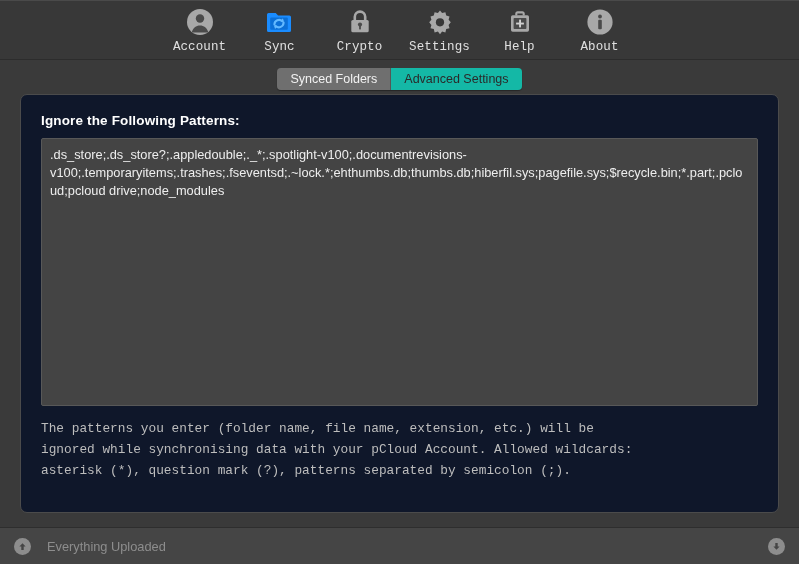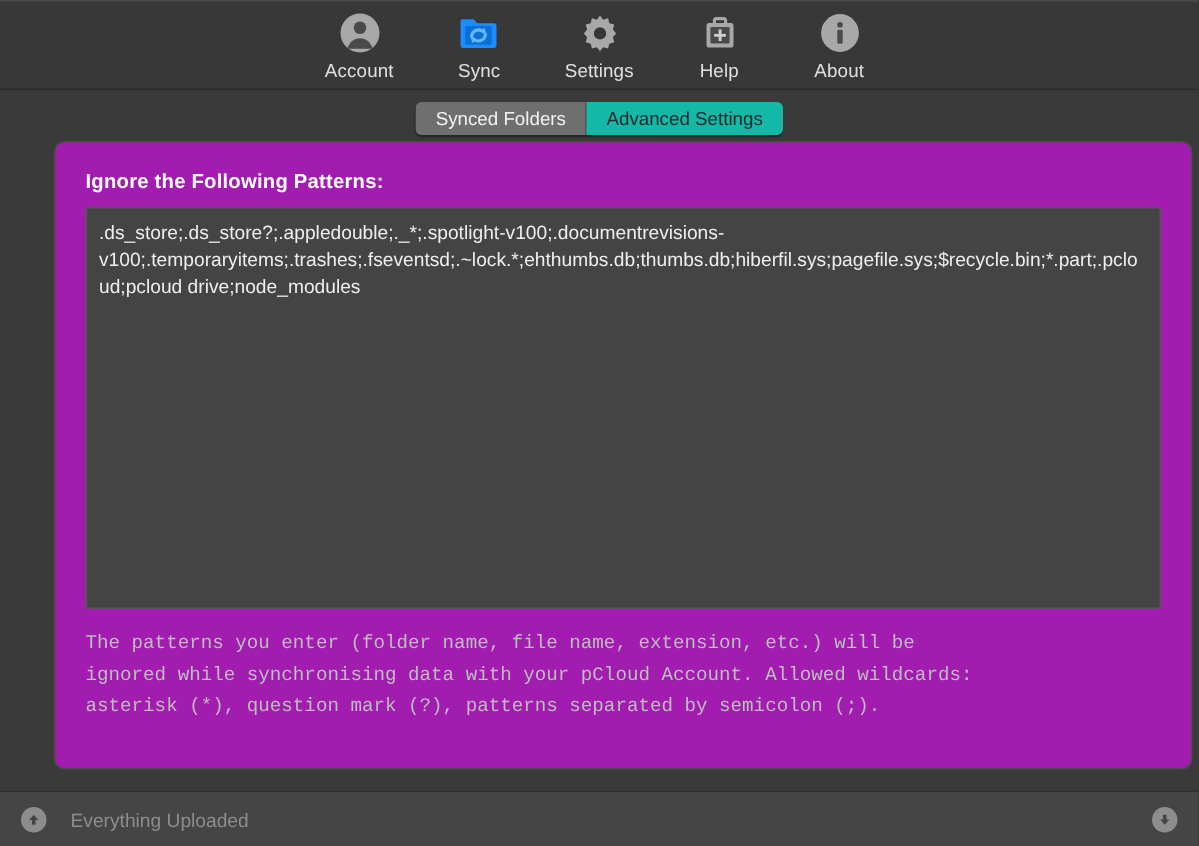--- a/index.html
+++ b/index.html
@@ -56,20 +56,21 @@
   }
 
   .tb-icon svg { display: block; }
 
   .tb-label {
     margin-top: 3px;
     font-size: 12.5px;
     color: #e0e0e0;
     letter-spacing: 0.1px;
     line-height: 14px;
+    font-family: Liberation Mono, monospace;
   }
 
   
   .tabbar-wrap {
     height: 32px;
     display: flex;
     justify-content: center;
     align-items: center;
     flex: 0 0 auto;
     padding-top: 6px;
@@ -108,25 +109,24 @@
     flex: 1 1 auto;
     position: relative;
   }
 
   .panel {
     position: absolute;
     left: 20px;
     top: 2px;
     width: 759px;
     height: 419px;
-    background: #a21caf;
+    background: #0f172a;
     border: 1px solid #4b4b4b;
     border-radius: 7px;
     padding: 18px 20px 0 20px;
-    margin-left: 16px;
   }
 
   .panel-title {
     font-size: 13.5px;
     font-weight: bold;
     color: #ffffff;
     margin-bottom: 10px;
     letter-spacing: 0.15px;
   }
 
@@ -218,20 +218,31 @@
             <path d="M18.6 15.6a4.7 4.7 0 0 1-7.9 3.4"></path>
           </g>
           <path d="M17.9 11.3l1.1 3.4-3.5-.5z" fill="#63b9ff"></path>
           <path d="M10.1 21.9L9 18.5l3.5.5z" fill="#63b9ff"></path>
         </svg>
       </span>
       <span class="tb-label">Sync</span>
     </div>
 
 
+    <div class="tb-item">
+      <span class="tb-icon">
+        <svg width="30" height="30" viewBox="0 0 30 30">
+          <path d="M9.8 13.4V9.8a5.2 5.2 0 0 1 10.4 0v3.6" fill="none" stroke="#a8a8a8" stroke-width="2.6"></path>
+          <rect x="6.3" y="12.9" width="17.4" height="12.4" rx="1.6" fill="#a8a8a8"></rect>
+          <circle cx="15" cy="17.6" r="2.1" fill="#4a4a4a"></circle>
+          <rect x="14.1" y="18.4" width="1.8" height="4" fill="#4a4a4a"></rect>
+        </svg>
+      </span>
+      <span class="tb-label">Crypto</span>
+    </div>
 
     <div class="tb-item">
       <span class="tb-icon">
         <svg width="30" height="30" viewBox="0 0 30 30">
           <path fill="#a8a8a8" d="M15 3.4l2.1 2.7 3.3-0.9 0.8 3.3 3.3 0.9-0.9 3.3 2.2 2.6-2.2 2.6 0.9 3.3-3.3 0.9-0.8 3.3-3.3-0.9L15 27.2l-2.1-2.7-3.3 0.9-0.8-3.3-3.3-0.9 0.9-3.3-2.2-2.6 2.2-2.6-0.9-3.3 3.3-0.9 0.8-3.3 3.3 0.9z"></path>
           <circle cx="15" cy="15.3" r="4.1" fill="#383838"></circle>
         </svg>
       </span>
       <span class="tb-label">Settings</span>
     </div>

